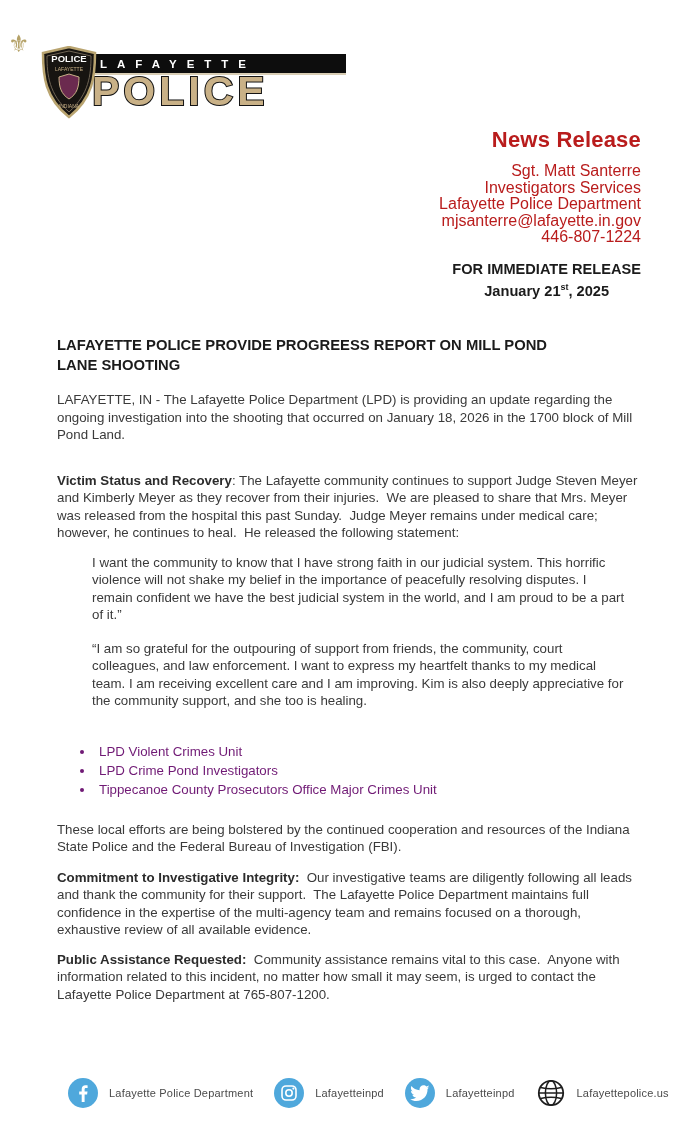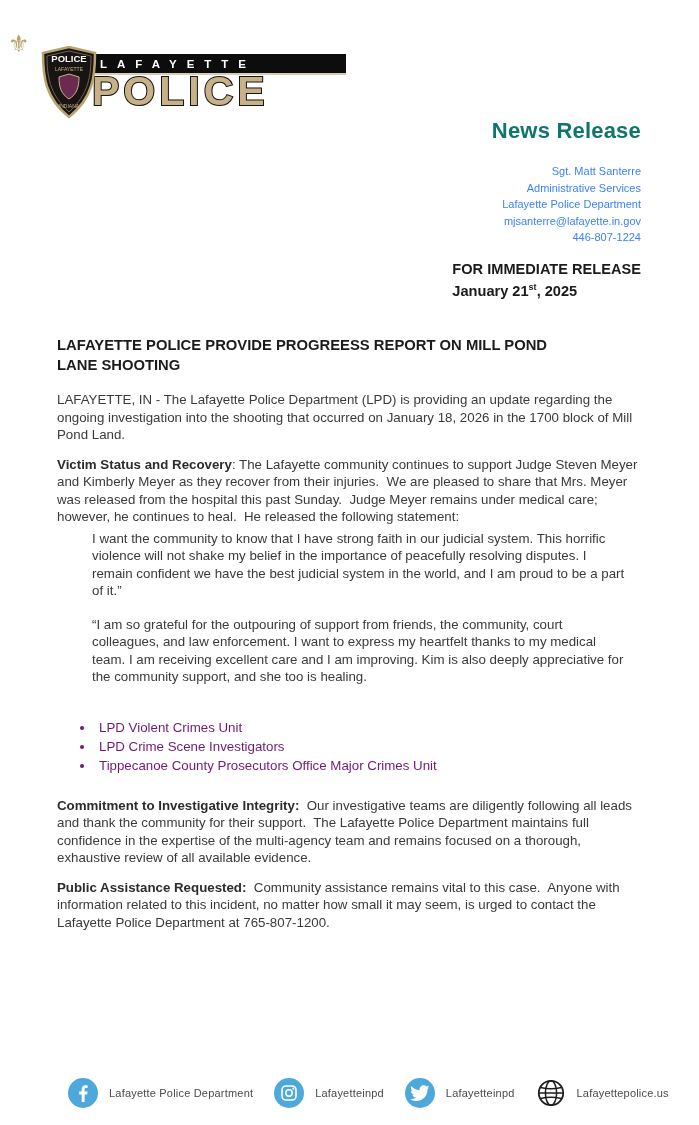--- a/index.html
+++ b/index.html
@@ -24,46 +24,46 @@
   }
   .badge { position:absolute; left:0; top:0; z-index:2; }
   .wordmark {
     position:absolute; left:52px; top:22px; z-index:1;
     font-size:41px; font-weight:800; letter-spacing:4px; color:#c9b187;
     -webkit-text-stroke:2px #141414; paint-order:stroke fill;
     text-shadow:0 0 1px #141414;
   }
 
   .news-release {
-    position:absolute; right:58px; top:118px;
-    font-size:22px; font-weight:bold; color:#0f766e; letter-spacing:.2px;
+    position:absolute; right:58px; top:127px;
+    font-size:22px; font-weight:bold; color:#b91c1c; letter-spacing:.2px;
   }
   .contact {
     position:absolute; right:58px; top:163px; text-align:right;
-    font-size:11px; line-height:16.5px; color:#3b82f6;
+    font-size:16px; line-height:16.5px; color:#b91c1c;
   }
   .release-block {
-    position:absolute; right:58px; top:261px; text-align:left;
+    position:absolute; right:58px; top:261px; text-align:center;
     font-size:14.6px; font-weight:bold; line-height:17.5px; color:#1b1b1b;
   }
   .release-block sup { font-size:9px; }
 
   
   .doc { position:absolute; left:57px; top:320px; width:585px; }
   .headline {
     font-size:14.8px; font-weight:bold; color:#1b1b1b; line-height:20px;
     margin-bottom:16px;
     margin-top:15px;
   }
   .body-p {
     font-size:13.3px; line-height:17.5px; color:#3a3a3a;
-    white-space:pre-wrap; margin-bottom:12px;
+    white-space:pre-wrap; margin-bottom:28px;
   }
   .body-p .lead { font-weight:bold; color:#2c2c2c; }
-  .p-victim { margin-bottom:4px; }
+  .p-victim { margin-bottom:12px; }
   .quote-block { margin:0 12px 32px 35px; }
   .quote-block .body-p { margin-bottom:16px; }
   .quote-block .body-p:last-child { margin-bottom:0; }
   .p-multi { margin-bottom:8px; }
   .bullet-list {
     margin:0 0 22px 38px; font-size:13.3px; line-height:19px; color:#701a75;
     list-style:disc outside;
   }
   .bullet-list li { padding-left:4px; }
   .p-local { margin-bottom:13px; }
@@ -98,21 +98,21 @@
       <path d="M29 28 L39 31 C39 41 37 48 29 53 C21 48 19 41 19 31 Z" fill="#6b2a4f" stroke="#c9b187" stroke-width="1"></path>
       <text x="29" y="62" font-size="5" fill="#c9b187" text-anchor="middle" font-family="Liberation Sans, sans-serif">INDIANA</text>
     </svg>
     <div class="wordmark">POLICE</div>
   </div>
 
   <div class="news-release">News Release</div>
 
   <div class="contact">
     <div>Sgt. Matt Santerre</div>
-    <div>Administrative Services</div>
+    <div>Investigators Services</div>
     <div>Lafayette Police Department</div>
     <div>mjsanterre@lafayette.in.gov</div>
     <div>446-807-1224</div>
   </div>
 
   <div class="release-block">
     <div>FOR IMMEDIATE RELEASE</div>
     <div><span>January 21</span><sup>st</sup><span>, 2025</span></div>
   </div>
 
@@ -127,24 +127,25 @@
     <p class="body-p p-victim"><span class="lead">Victim Status and Recovery</span><span>: The Lafayette community continues to support Judge Steven Meyer and Kimberly Meyer as they recover from their injuries.  We are pleased to share that Mrs. Meyer was released from the hospital this past Sunday.  Judge Meyer remains under medical care; however, he continues to heal.  He released the following statement:</span></p>
 
     <div class="quote-block">
       <p class="body-p"><span>I want the community to know that I have strong faith in our judicial system. This horrific violence will not shake my belief in the importance of peacefully resolving disputes. I remain confident we have the best judicial system in the world, and I am proud to be a part of it.”</span></p>
       <p class="body-p"><span>“I am so grateful for the outpouring of support from friends, the community, court colleagues, and law enforcement. I want to express my heartfelt thanks to my medical team. I am receiving excellent care and I am improving. Kim is also deeply appreciative for the community support, and she too is healing.</span></p>
     </div>
 
 
     <ul class="bullet-list">
       <li>LPD Violent Crimes Unit</li>
-      <li>LPD Crime Scene Investigators</li>
+      <li>LPD Crime Pond Investigators</li>
       <li>Tippecanoe County Prosecutors Office Major Crimes Unit</li>
     </ul>
 
+    <p class="body-p p-local"><span>These local efforts are being bolstered by the continued cooperation and resources of the Indiana State Police and the Federal Bureau of Investigation (FBI).</span></p>
 
     <p class="body-p p-commit"><span class="lead">Commitment to Investigative Integrity:</span><span>  Our investigative teams are diligently following all leads and thank the community for their support.  The Lafayette Police Department maintains full confidence in the expertise of the multi-agency team and remains focused on a thorough, exhaustive review of all available evidence.</span></p>
 
     <p class="body-p p-public"><span class="lead">Public Assistance Requested:</span><span>  Community assistance remains vital to this case.  Anyone with information related to this incident, no matter how small it may seem, is urged to contact the Lafayette Police Department at 765-807-1200.</span></p>
   </div>
 
   <div class="footer">
 
     <div class="footer-item">
       <svg class="icon-circle" width="30" height="30" viewBox="0 0 30 30">

